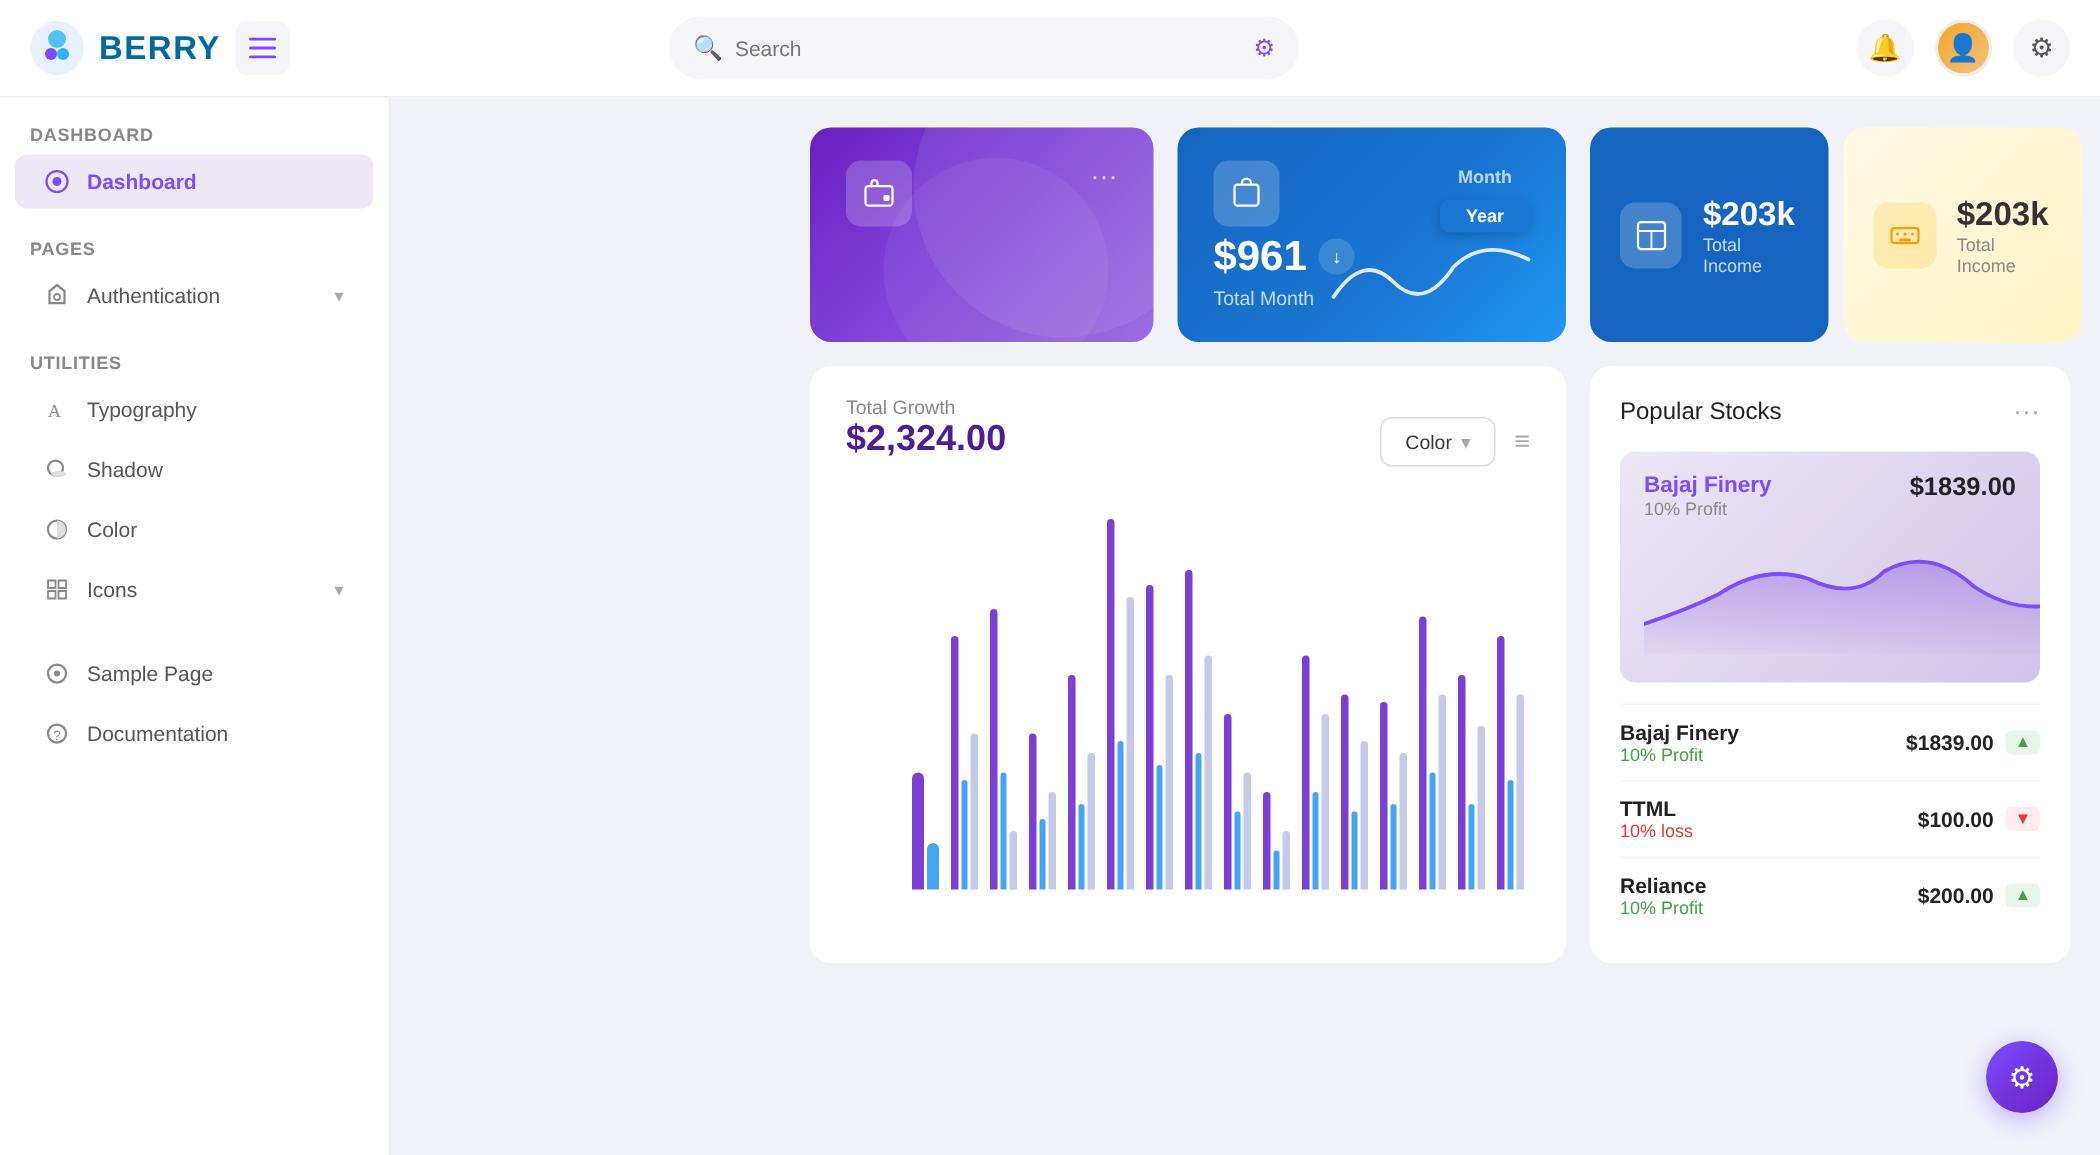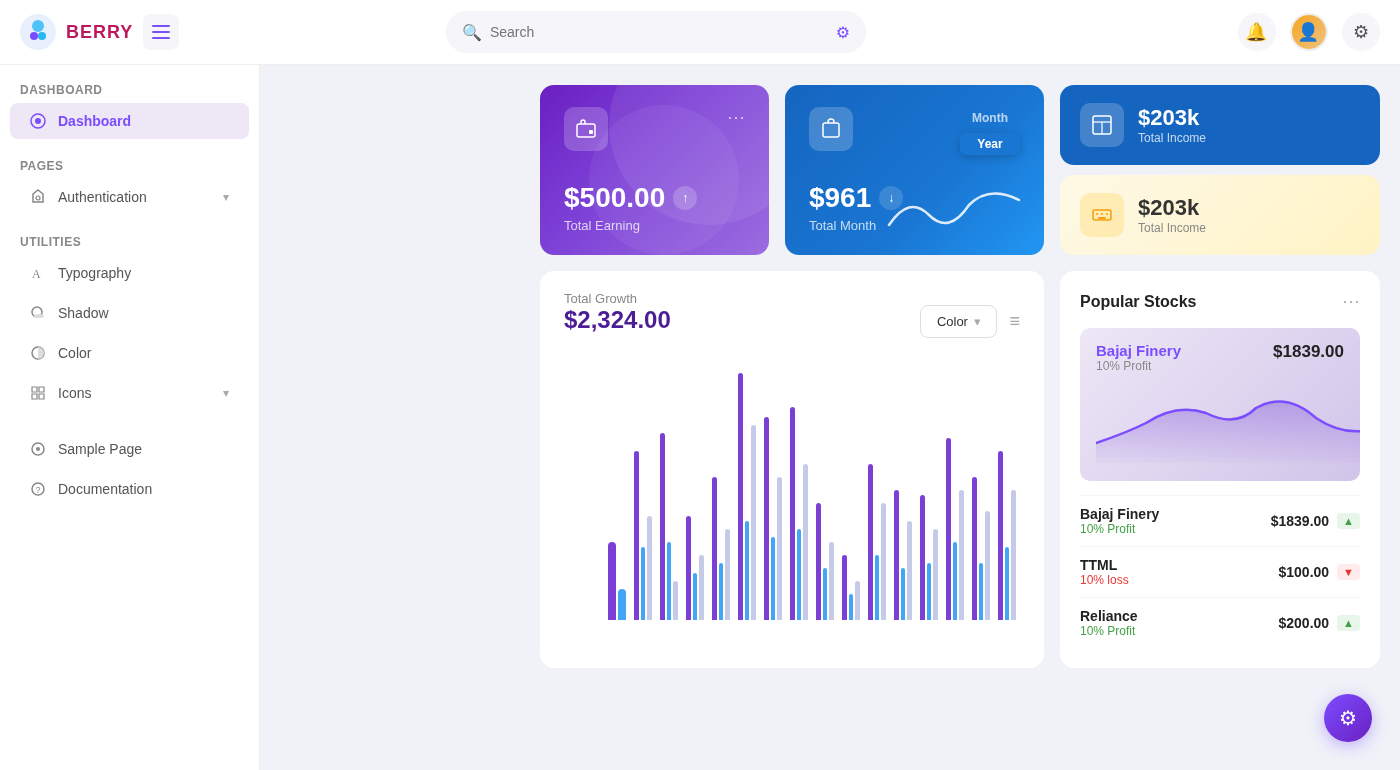--- a/index.html
+++ b/index.html
@@ -11,21 +11,21 @@
       min-width: 260px;
       background: #fff;
       height: 770px;
       display: flex;
       flex-direction: column;
       padding: 0;
       border-right: 1px solid #eee;
       overflow-y: auto;
     }
     .logo-text {
-      font-size: 18px; font-weight: 700; color: #be185d; letter-spacing: 1px;
+      font-size: 22px; font-weight: 700; color: #0369a1; letter-spacing: 1px;
     }
     .sidebar-section-label {
       padding: 18px 20px 4px 20px;
       font-size: 12px; font-weight: 700; color: #888; text-transform: uppercase; letter-spacing: 0.5px;
     }
     .sidebar-item {
       display: flex; align-items: center; gap: 12px;
       padding: 10px 20px; cursor: pointer; border-radius: 8px; margin: 2px 10px;
       font-size: 14px; color: #555; transition: background 0.15s;
       position: relative;
@@ -101,21 +101,21 @@
       position: absolute; width: 150px; height: 150px; border-radius: 50%;
       background: rgba(255,255,255,0.06); right: 30px; top: 20px;
     }
     .card-blue {
       flex: 1.4; border-radius: 14px;
       background: linear-gradient(135deg, #1565c0 0%, #1976d2 60%, #2196f3 100%);
       padding: 22px 24px; position: relative; overflow: hidden; min-height: 140px;
       display: flex; flex-direction: column; justify-content: space-between;
     }
     .card-right-col {
-      display: flex; flex-direction: column; gap: 10px; width: 320px; min-width: 320px;
+      display: flex; flex-direction: row; gap: 10px; width: 320px; min-width: 320px;
     }
     .card-blue-sm {
       border-radius: 14px; background: #1565c0;
       padding: 18px 20px; display: flex; align-items: center; gap: 14px; flex: 1;
     }
     .card-yellow-sm {
       border-radius: 14px;
       background: linear-gradient(135deg, #fff9e6 0%, #fff3c4 100%);
       padding: 18px 20px; display: flex; align-items: center; gap: 14px; flex: 1;
     }
@@ -176,21 +176,21 @@
     .bar-group { flex: 1; display: flex; gap: 2px; align-items: flex-end; height: 100%; }
     .bar {
       flex: 1; border-radius: 4px 4px 0 0; min-width: 4px;
     }
 
     
     .stocks-card {
       width: 320px; min-width: 320px; background: #fff; border-radius: 14px; padding: 20px;
     }
     .stocks-header { display: flex; justify-content: space-between; align-items: center; margin-bottom: 16px; }
-    .stocks-title { font-size: 16px; font-weight: 700; color: #222; }
+    .stocks-title { font-size: 16px; font-weight: 400; color: #222; }
     .stocks-dots { color: #aaa; font-size: 18px; cursor: pointer; }
     .bajaj-featured {
       border-radius: 10px; background: linear-gradient(135deg, #ede7f6, #d1c4e9);
       padding: 14px 16px; margin-bottom: 14px; position: relative; overflow: hidden;
     }
     .bajaj-name { font-size: 15px; font-weight: 700; color: #7c4dff; }
     .bajaj-profit { font-size: 12px; color: #888; }
     .bajaj-price { font-size: 17px; font-weight: 700; color: #222; }
     .bajaj-chart { margin-top: 10px; }
     .stock-row { display: flex; justify-content: space-between; align-items: center; padding: 10px 0; border-top: 1px solid #f5f5f5; }
@@ -341,27 +341,20 @@
       <div class="card-header-row">
         <div class="card-icon-box">
           <svg width="22" height="22" viewBox="0 0 22 22">
             <rect x="2" y="6" width="18" height="13" rx="2" fill="none" stroke="#fff" stroke-width="1.5"></rect>
             <path d="M6 6V4a2 2 0 0 1 4 0v2" fill="none" stroke="#fff" stroke-width="1.5"></path>
             <rect x="14" y="12" width="4" height="4" rx="1" fill="#fff"></rect>
           </svg>
         </div>
         <span class="card-dots">···</span>
       </div>
-      <div>
-        <div class="card-amount">
-          <span>$500.00</span>
-          <div class="arrow-up-icon">↑</div>
-        </div>
-        <div class="card-label">Total Earning</div>
-      </div>
     </div>
 
     <div class="card-blue">
       <div class="card-header-row">
         <div class="card-icon-box">
           <svg width="22" height="22" viewBox="0 0 22 22">
             <rect x="3" y="5" width="16" height="14" rx="2" fill="none" stroke="#fff" stroke-width="1.5"></rect>
             <path d="M8 5V4a3 3 0 0 1 6 0v1" fill="none" stroke="#fff" stroke-width="1.5"></path>
           </svg>
         </div>

